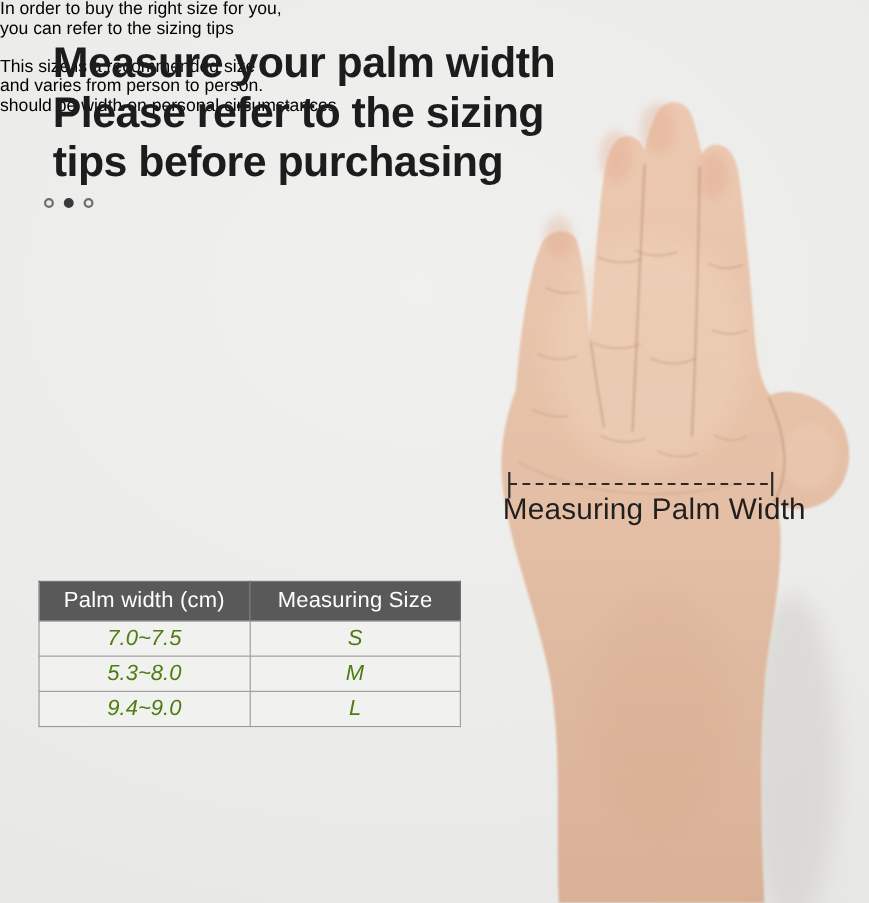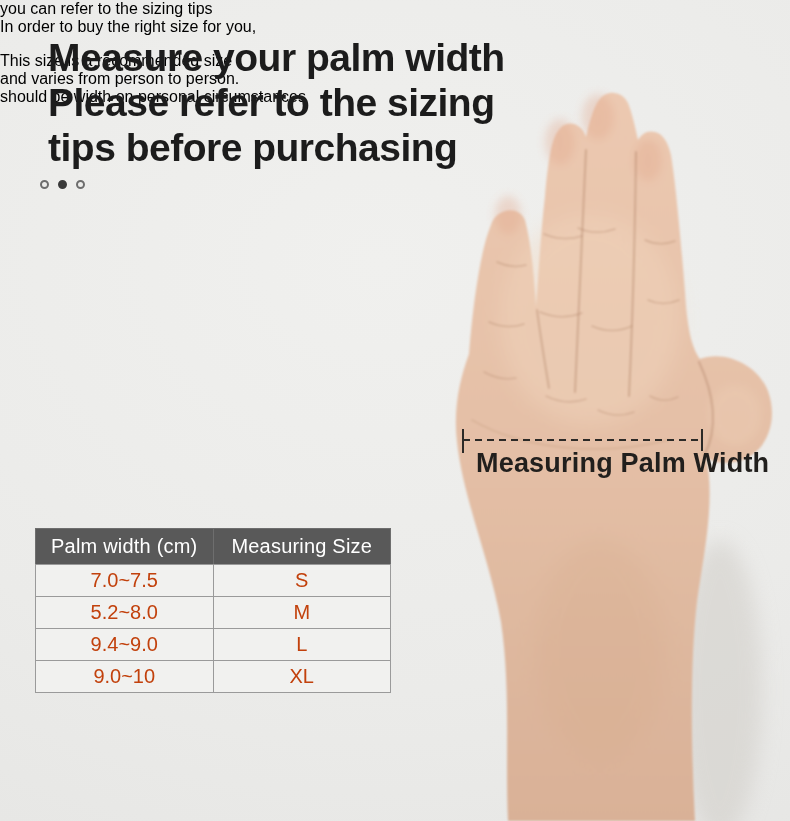--- a/index.html
+++ b/index.html
@@ -29,37 +29,37 @@
     position:absolute;left:34px;top:198px;margin:0;
     font-size:24px;line-height:33px;color:#4f4f4f;font-weight:400;
   }
 
   
   .hand-svg{position:absolute;left:0;top:0;width:790px;height:821px;}
 
   
   .measure-label{
     position:absolute;left:457px;top:448px;
-    font-size:27px;color:#211f1d;font-weight:700;letter-spacing:0.2px;margin-left:19px;
+    font-size:27px;color:#211f1d;font-weight:400;letter-spacing:0.2px;
   }
 
   
   .size-table{
-    position:absolute;left:35px;top:528px;width:356px;
+    position:absolute;left:35px;top:528px;width:384px;
     border-collapse:collapse;table-layout:fixed;
     font-size:20px;
   }
   .size-table th{
     background:#595959;color:#ffffff;font-weight:400;
     height:33px;border:1px solid #6e6e6e;border-bottom:1px solid #9a9a9a;
     letter-spacing:0.2px;
   }
   .size-table td{
-    background:#f1f1ef;color:#c2410c;text-align:center;
-    height:29px;border:1px solid #9a9a9a;font-weight:400;
+    background:#f1f1ef;color:#4d7c0f;text-align:center;
+    height:29px;border:1px solid #9a9a9a;font-weight:400;font-style:italic;
   }
 
   
   .footer-note{
     position:absolute;left:33px;top:720px;margin:0;
     font-size:24.5px;line-height:28.5px;color:#454545;font-weight:400;
   }
 </style>
 </head>
 <body>
@@ -156,49 +156,45 @@
   </h1>
 
   <div class="dots">
     <span class="dot"></span>
     <span class="dot active"></span>
     <span class="dot"></span>
   </div>
 
   <p class="subtitle">
     </p>
+    <div>In order to buy the right size for you,</div>
     <div>you can refer to the sizing tips</div>
-    <div>In order to buy the right size for you,</div>
   <p></p>
 
   <div class="measure-label">Measuring Palm Width</div>
 
   <table class="size-table">
     <thead>
       <tr>
         <th>Palm width (cm)</th>
         <th>Measuring Size</th>
       </tr>
     </thead>
     <tbody>
       <tr>
         <td>7.0~7.5</td>
         <td>S</td>
       </tr>
       <tr>
-        <td>5.2~8.0</td>
+        <td>5.3~8.0</td>
         <td>M</td>
       </tr>
       <tr>
         <td>9.4~9.0</td>
         <td>L</td>
-      </tr>
-      <tr>
-        <td>9.0~10</td>
-        <td>XL</td>
       </tr>
     </tbody>
   </table>
 
   <p class="footer-note">
     </p>
     <div>This size is a recommended size</div>
     <div>and varies from person to person.</div>
     <div>should be width on personal circumstances</div>
   <p></p>

